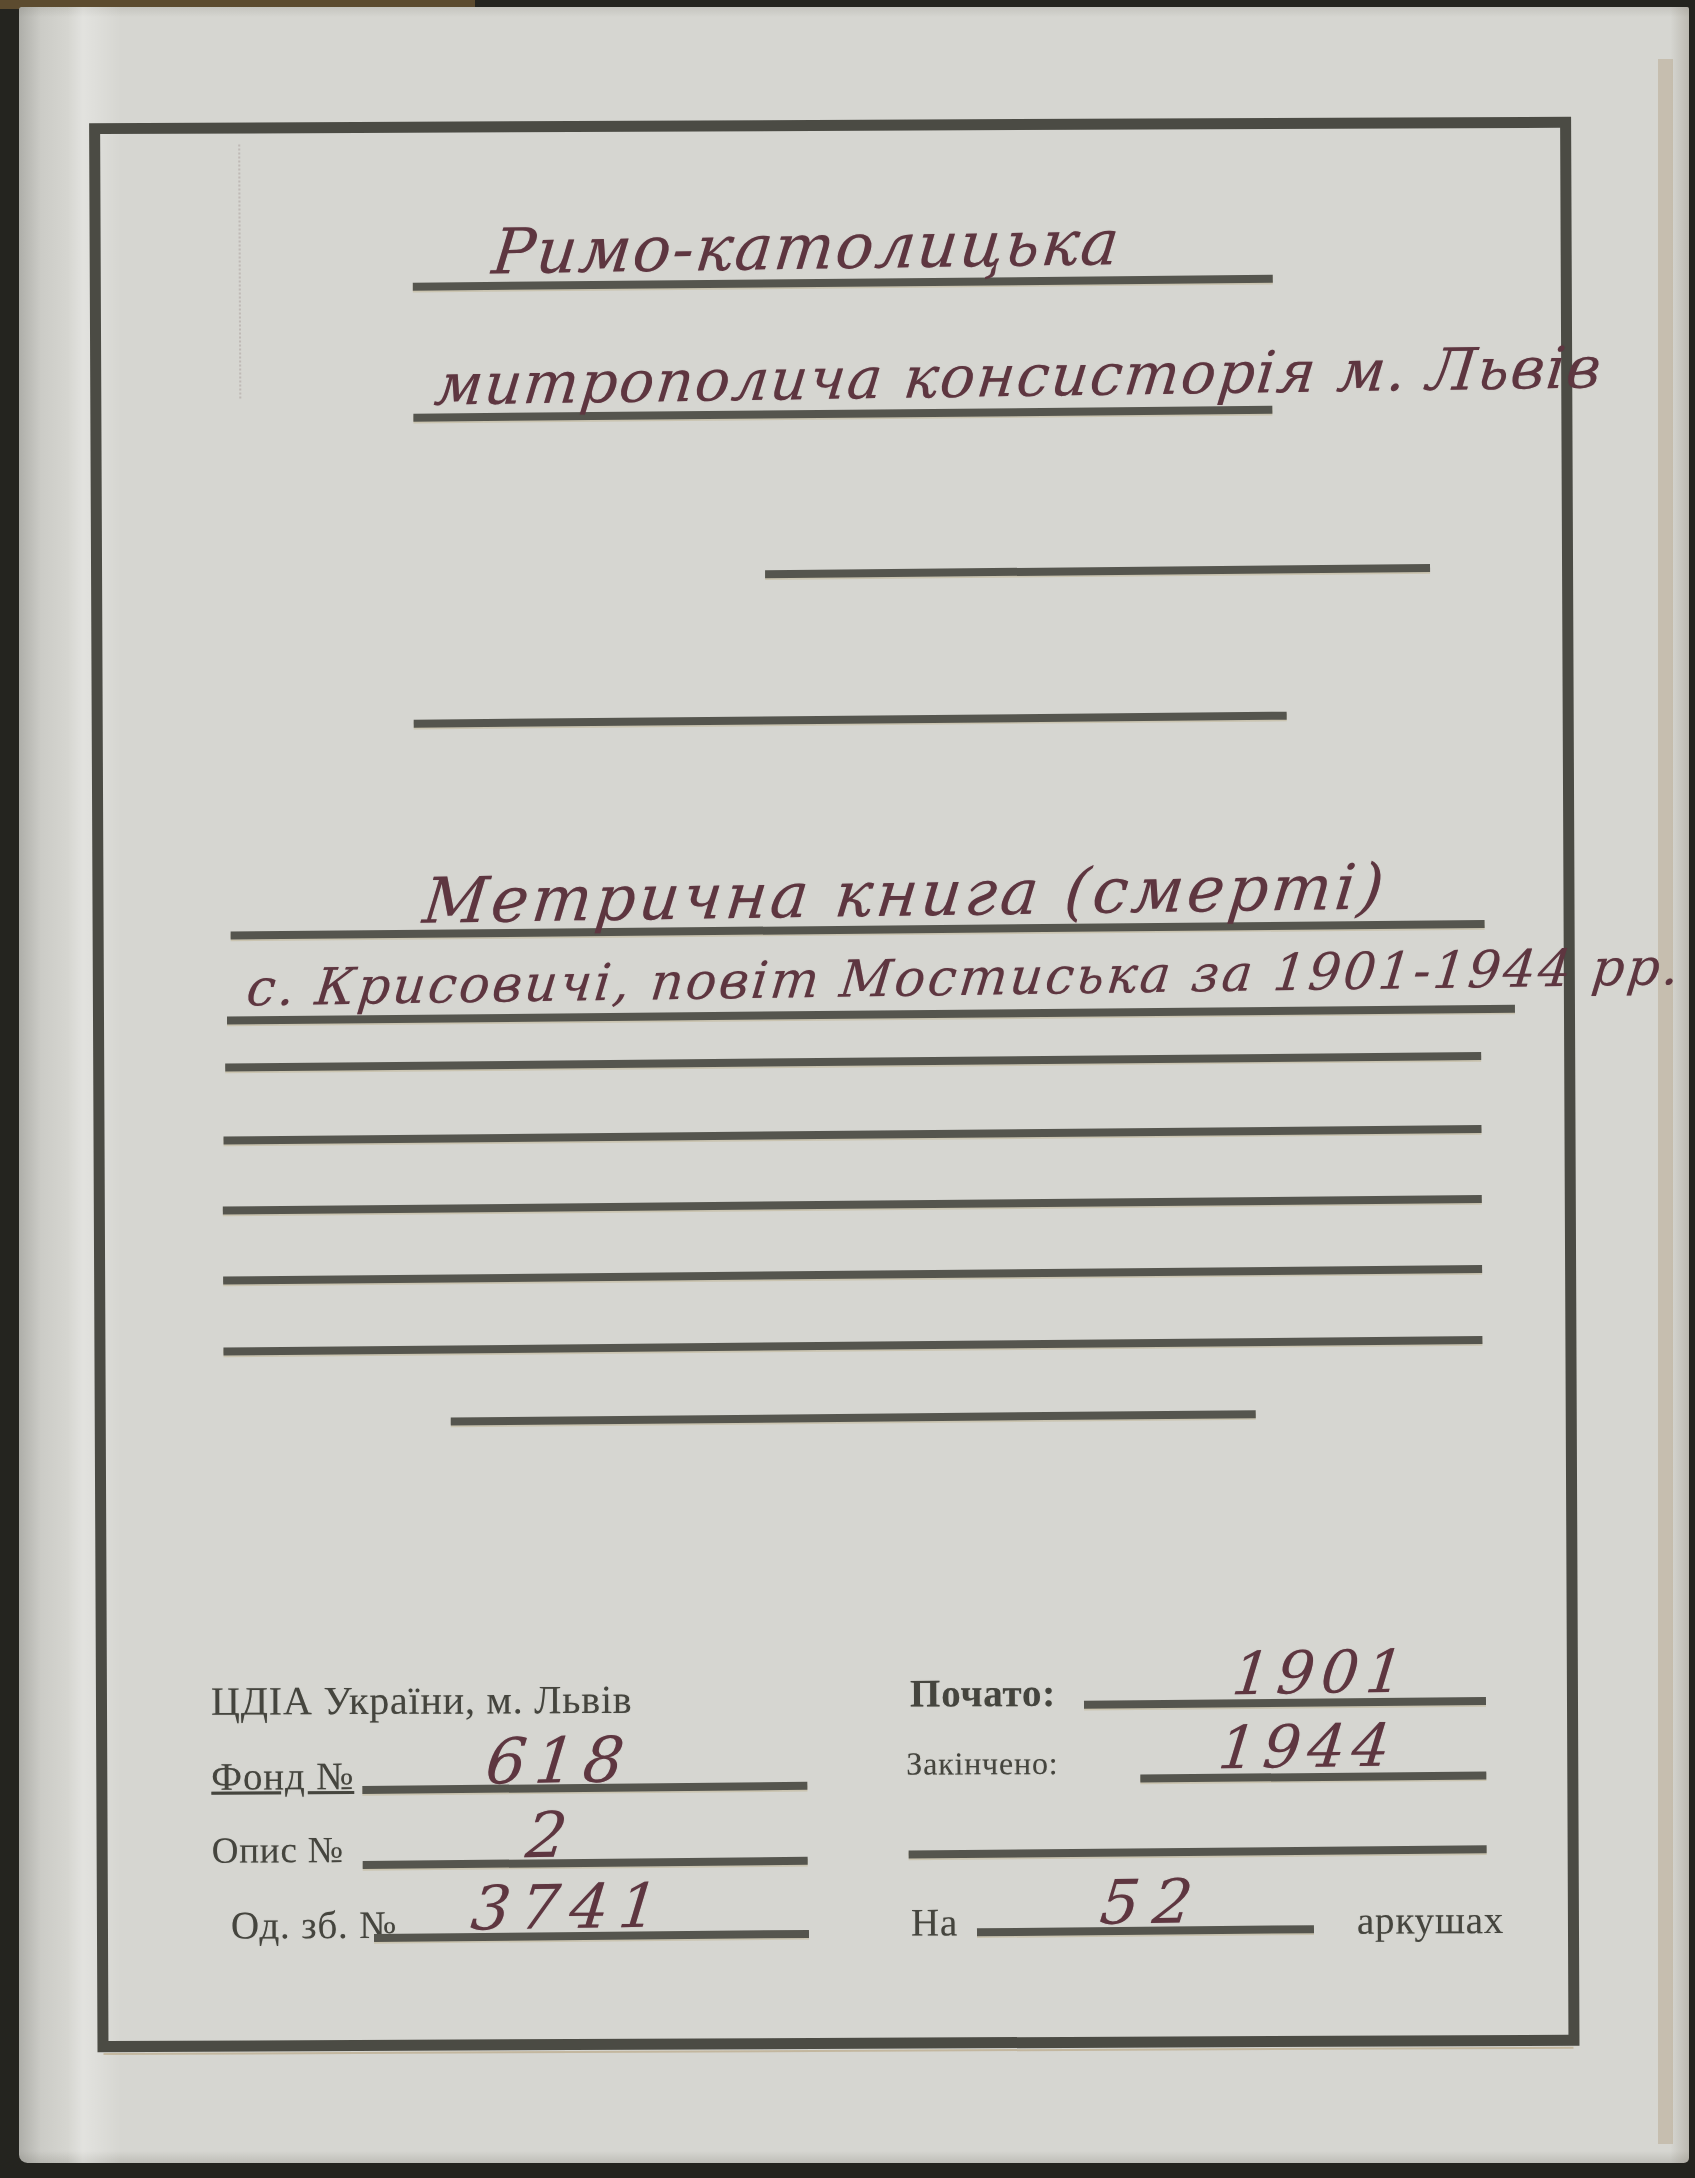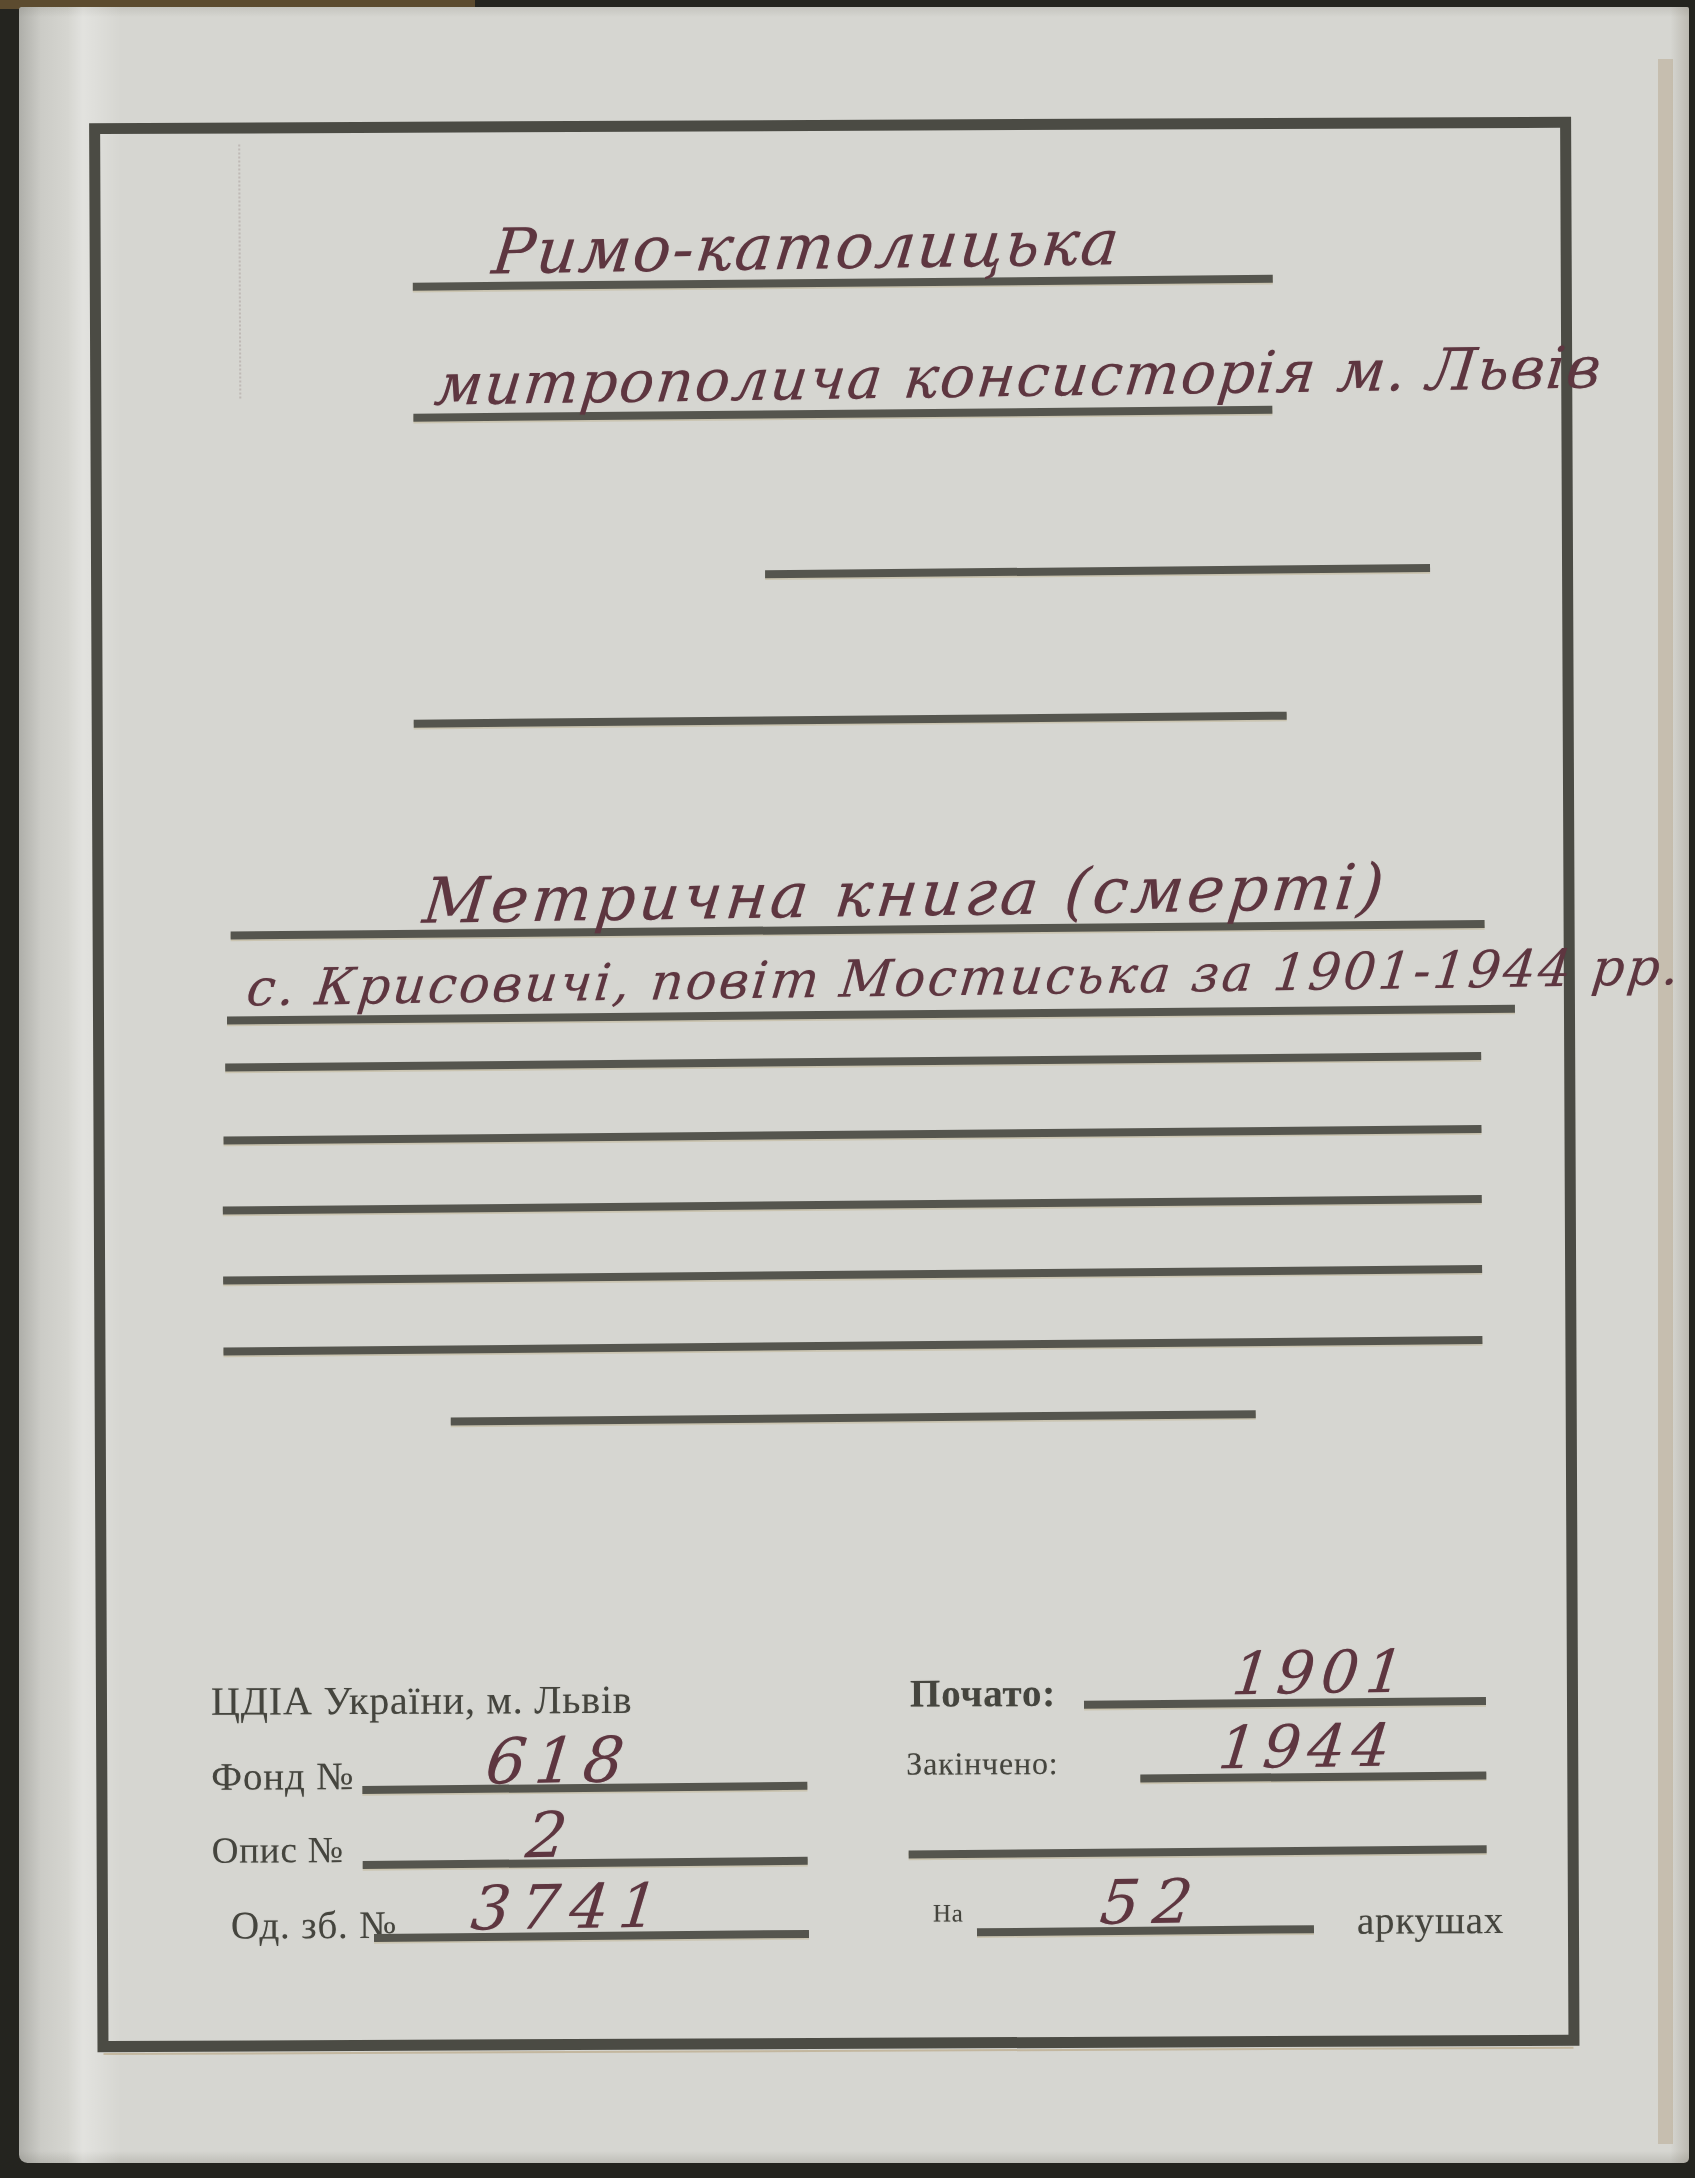--- a/index.html
+++ b/index.html
@@ -88,21 +88,21 @@
     <div class="rule" style="left:449px;top:1416px;width:805px;"></div>
 
     <div class="hw" style="left:492px;top:214px;font-size:63px;letter-spacing:1.7px;">Римо-католицька</div>
     <div class="hw" style="left:434px;top:349px;font-size:58px;letter-spacing:1.7px;">митрополича консисторія м. Львів</div>
 
     <div class="hw" style="left:420px;top:863px;font-size:63px;letter-spacing:3.4px;">Метрична книга (смерті)</div>
     <div class="hw" style="left:244px;top:956px;font-size:51px;letter-spacing:2.5px;">с. Крисовичі, повіт Мостиська за 1901-1944 рр.</div>
 
     <div class="print" style="left:208px;top:1675px;font-size:40px;">ЦДІА України, м. Львів</div>
 
-    <div class="print" style="left:208px;top:1751px;font-size:39px;">Фонд №</div>
+    <div class="print" style="left:208px;top:1751px;font-size:39px;text-decoration:underline;">Фонд №</div>
     <div class="rule" style="left:359px;top:1784px;width:445px;"></div>
     <div class="hw" style="left:479px;top:1724px;font-size:63px;letter-spacing:8.5px;">618</div>
 
     <div class="print" style="left:208px;top:1826px;font-size:37px;">Опис №</div>
     <div class="rule" style="left:359px;top:1859px;width:445px;"></div>
     <div class="hw" style="left:519px;top:1798px;font-size:63px;">2</div>
 
     <div class="print" style="left:208px;top:1900px;font-size:39px;margin-left:19px;">Од. зб. №</div>
     <div class="rule" style="left:370px;top:1932px;width:435px;"></div>
     <div class="hw" style="left:464px;top:1871px;font-size:61px;letter-spacing:10.2px;">3741</div>
@@ -110,19 +110,19 @@
     <div class="print" style="left:907px;top:1671px;font-size:39px;font-weight:bold;">Почато:</div>
     <div class="rule" style="left:1081px;top:1702px;width:402px;"></div>
     <div class="hw" style="left:1226px;top:1641px;font-size:59px;letter-spacing:6.8px;">1901</div>
 
     <div class="print" style="left:903px;top:1746px;font-size:32px;">Закінчено:</div>
     <div class="rule" style="left:1137px;top:1776px;width:346px;"></div>
     <div class="hw" style="left:1212px;top:1715px;font-size:59px;letter-spacing:6.8px;">1944</div>
 
     <div class="rule" style="left:905px;top:1851px;width:578px;"></div>
 
-    <div class="print" style="left:907px;top:1900px;font-size:25px;margin-left:22px;">На</div>
+    <div class="print" style="left:907px;top:1900px;font-size:39px;">На</div>
     <div class="rule" style="left:973px;top:1929px;width:337px;"></div>
     <div class="hw" style="left:1093px;top:1868px;font-size:61px;letter-spacing:13.6px;">52</div>
     <div class="print" style="left:1353px;top:1900px;font-size:39px;">аркушах</div>
   </div>
 </div>
 
 
 </body></html>

